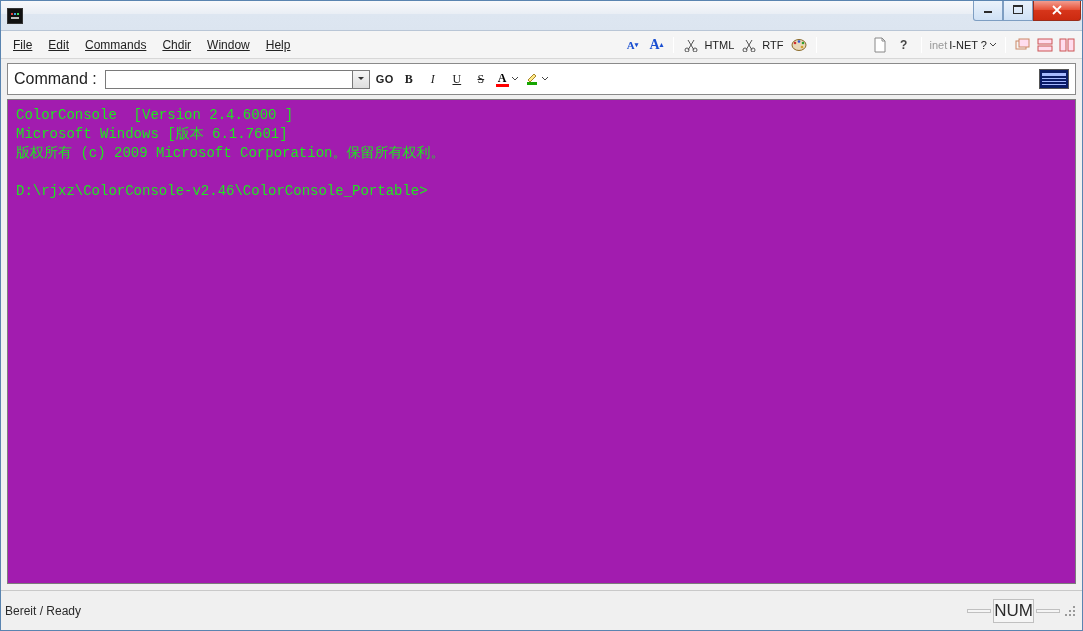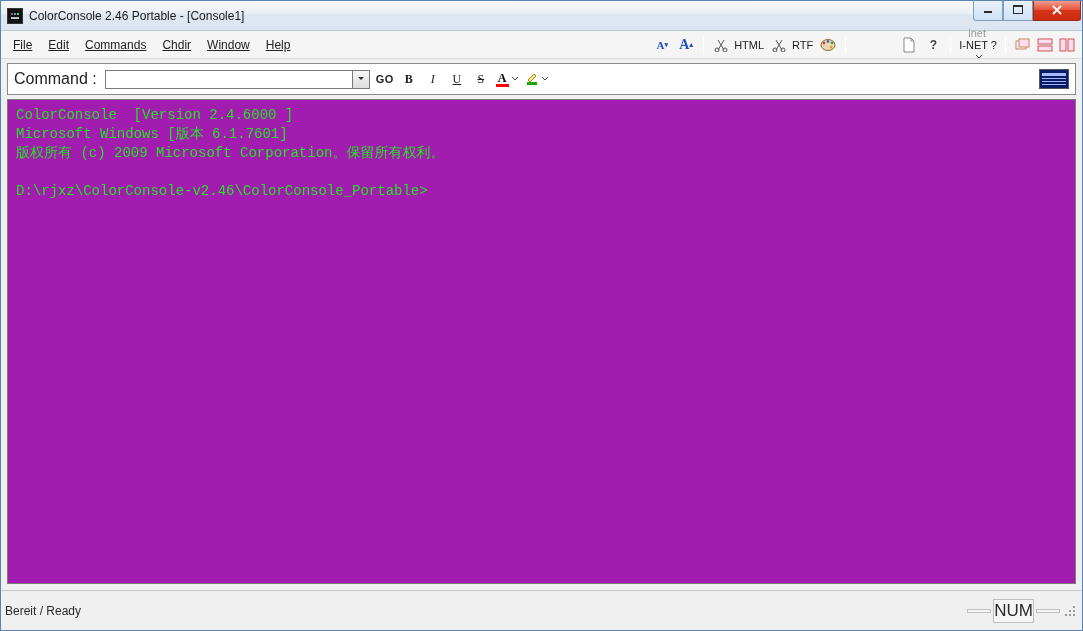--- a/index.html
+++ b/index.html
@@ -21,21 +21,21 @@
   .menu-item { padding:2px 8px; color:#222; cursor:default;}
   .menu-item .ul { text-decoration:underline;}
   .menubar .spacer { flex:1;}
   .toolbar-icons { display:flex; align-items:center; gap:6px; padding-right:2px;}
   .tb-sep { width:1px; height:16px; background:#c3c3c3; border-right:1px solid #fff; margin:0 2px;}
   .ic { width:18px; height:18px; display:flex; align-items:center; justify-content:center; color:#2b2b2b; font-size:12px; cursor:default;}
   .ic svg { display:block;}
   .blueA { color:#1a4fd1; font-family:"Times New Roman",serif; font-weight:bold;}
   .scissors { color:#555;}
   .lbl-html, .lbl-rtf { font-size:11px; color:#222; margin-left:-2px;}
-  .inet { font-size:11px; color:#666; display:flex; align-items:center;flex-direction:column;}
+  .inet { font-size:11px; color:#666; display:flex; align-items:center;}
   .inet b { color:#222; font-weight:normal;}
   .inet .chev { margin-left:2px;}
   .triple { display:flex; gap:4px;}
   
   .cmdbar-wrap { padding:4px 6px 4px 6px;}
   .cmdbar { height:32px; border:1px solid #8a8a8a; background:#fff; display:flex; align-items:center; padding:0 6px; gap:6px;}
   .cmdbar .cmd-label { font-size:16px; color:#222; margin-right:2px;}
   .cmdbar .combo { display:flex; align-items:center;}
   .cmdbar .combo input { width:248px; height:19px; border:1px solid #7a7a7a; font-size:12px; padding:1px 3px;}
   .cmdbar .combo .dd { width:17px; height:19px; border:1px solid #7a7a7a; border-left:none; background:linear-gradient(to bottom,#f6f6f6,#dedede); display:flex; align-items:center; justify-content:center;}
@@ -77,21 +77,20 @@
 
   <div class="titlebar">
     <span class="app-icon">
       <svg width="10" height="10">
           <rect x="1" y="2" width="2" height="2" fill="#e04040"></rect>
           <rect x="4" y="2" width="2" height="2" fill="#40a0e0"></rect>
           <rect x="7" y="2" width="2" height="2" fill="#40e060"></rect>
           <rect x="1" y="6" width="8" height="2" fill="#c0c0c0"></rect>
         </svg>
     </span>
-    <span class="title-text">ColorConsole 2.46  Portable - [Console1]</span>
     <div class="win-buttons">
       <div class="win-btn min">
         <svg width="10" height="10">
             <rect x="1" y="6" width="8" height="2" fill="#2b2b2b"></rect>
           </svg>
       </div>
       <div class="win-btn max">
         <svg width="10" height="10">
             <rect x="0.5" y="0.5" width="9" height="8" fill="none" stroke="#2b2b2b"></rect>
             <rect x="0" y="0" width="10" height="2" fill="#2b2b2b"></rect>

